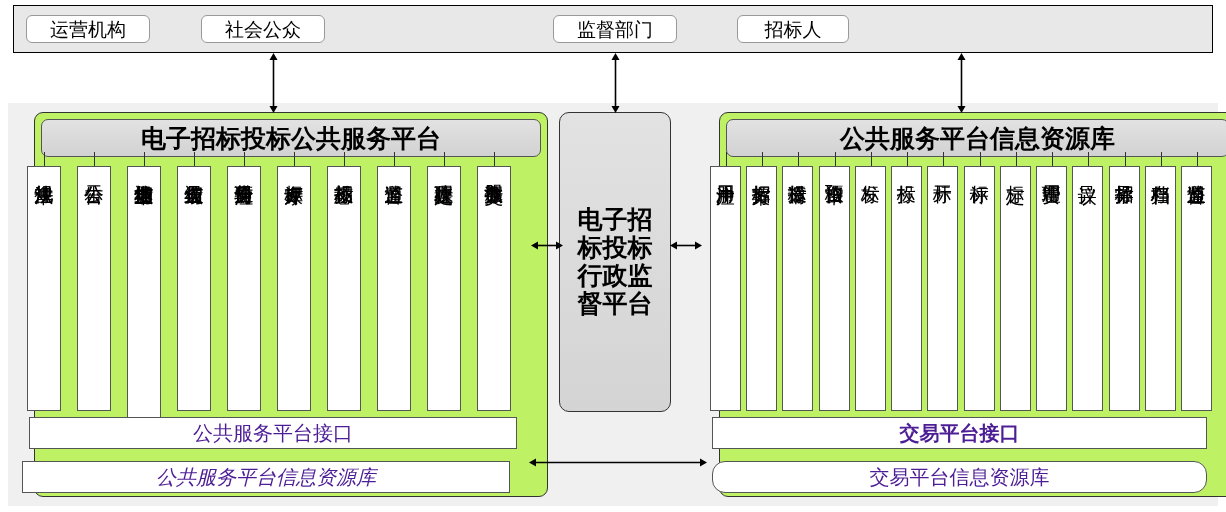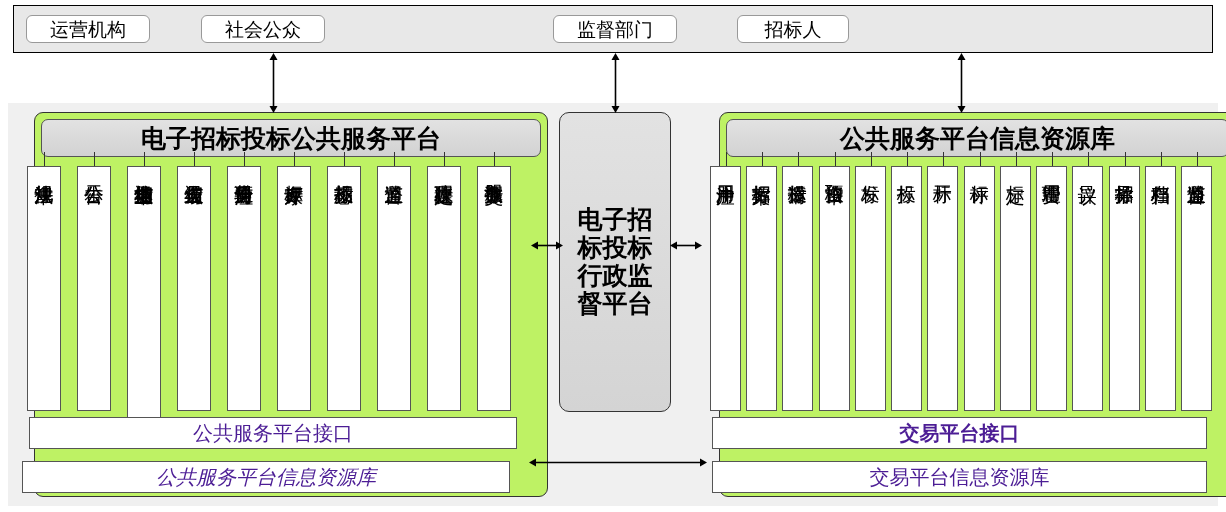--- a/index.html
+++ b/index.html
@@ -223,21 +223,21 @@
         <span>存档归档</span>
       </div>
       <div class="stub" style="left: 1161px; top: 152px; height: 14px;"></div>
       <div class="col" style="left: 1181px; top: 166px; width: 31px; height: 245px;">
         <span>监督通道</span>
       </div>
       <div class="stub" style="left: 1197px; top: 152px; height: 14px;"></div>
       <div class="bar" style="left: 29px; width: 488px; top: 417px;">公共服务平台接口</div>
       <div class="bar" style="left: 22px; width: 488px; top: 461px; font-style: italic;">公共服务平台信息资源库</div>
       <div class="bar" style="left: 712px; width: 495px; top: 417px; font-weight: bold;">交易平台接口</div>
-      <div class="bar" style="left: 712px; width: 495px; top: 461px;">交易平台信息资源库</div>
+      <div class="bar" style="left: 712px; width: 495px; top: 461px; border-radius: 13px;">交易平台信息资源库</div>
       <div class="arrow-v" style="left: 267px; top: 53px; height: 60px;">
         <svg width="13" height="60" viewBox="0 0 13 60">
           <line x1="6.5" y1="6" x2="6.5" y2="54" stroke="#000" stroke-width="1.6"></line>
           <polygon points="6.5,0 2.5,7 10.5,7" fill="#000"></polygon>
           <polygon points="6.5,60 2.5,53 10.5,53" fill="#000"></polygon>
         </svg>
       </div>
       <div class="arrow-v" style="left: 609px; top: 53px; height: 60px;">
         <svg width="13" height="60" viewBox="0 0 13 60">
           <line x1="6.5" y1="6" x2="6.5" y2="54" stroke="#000" stroke-width="1.6"></line>

